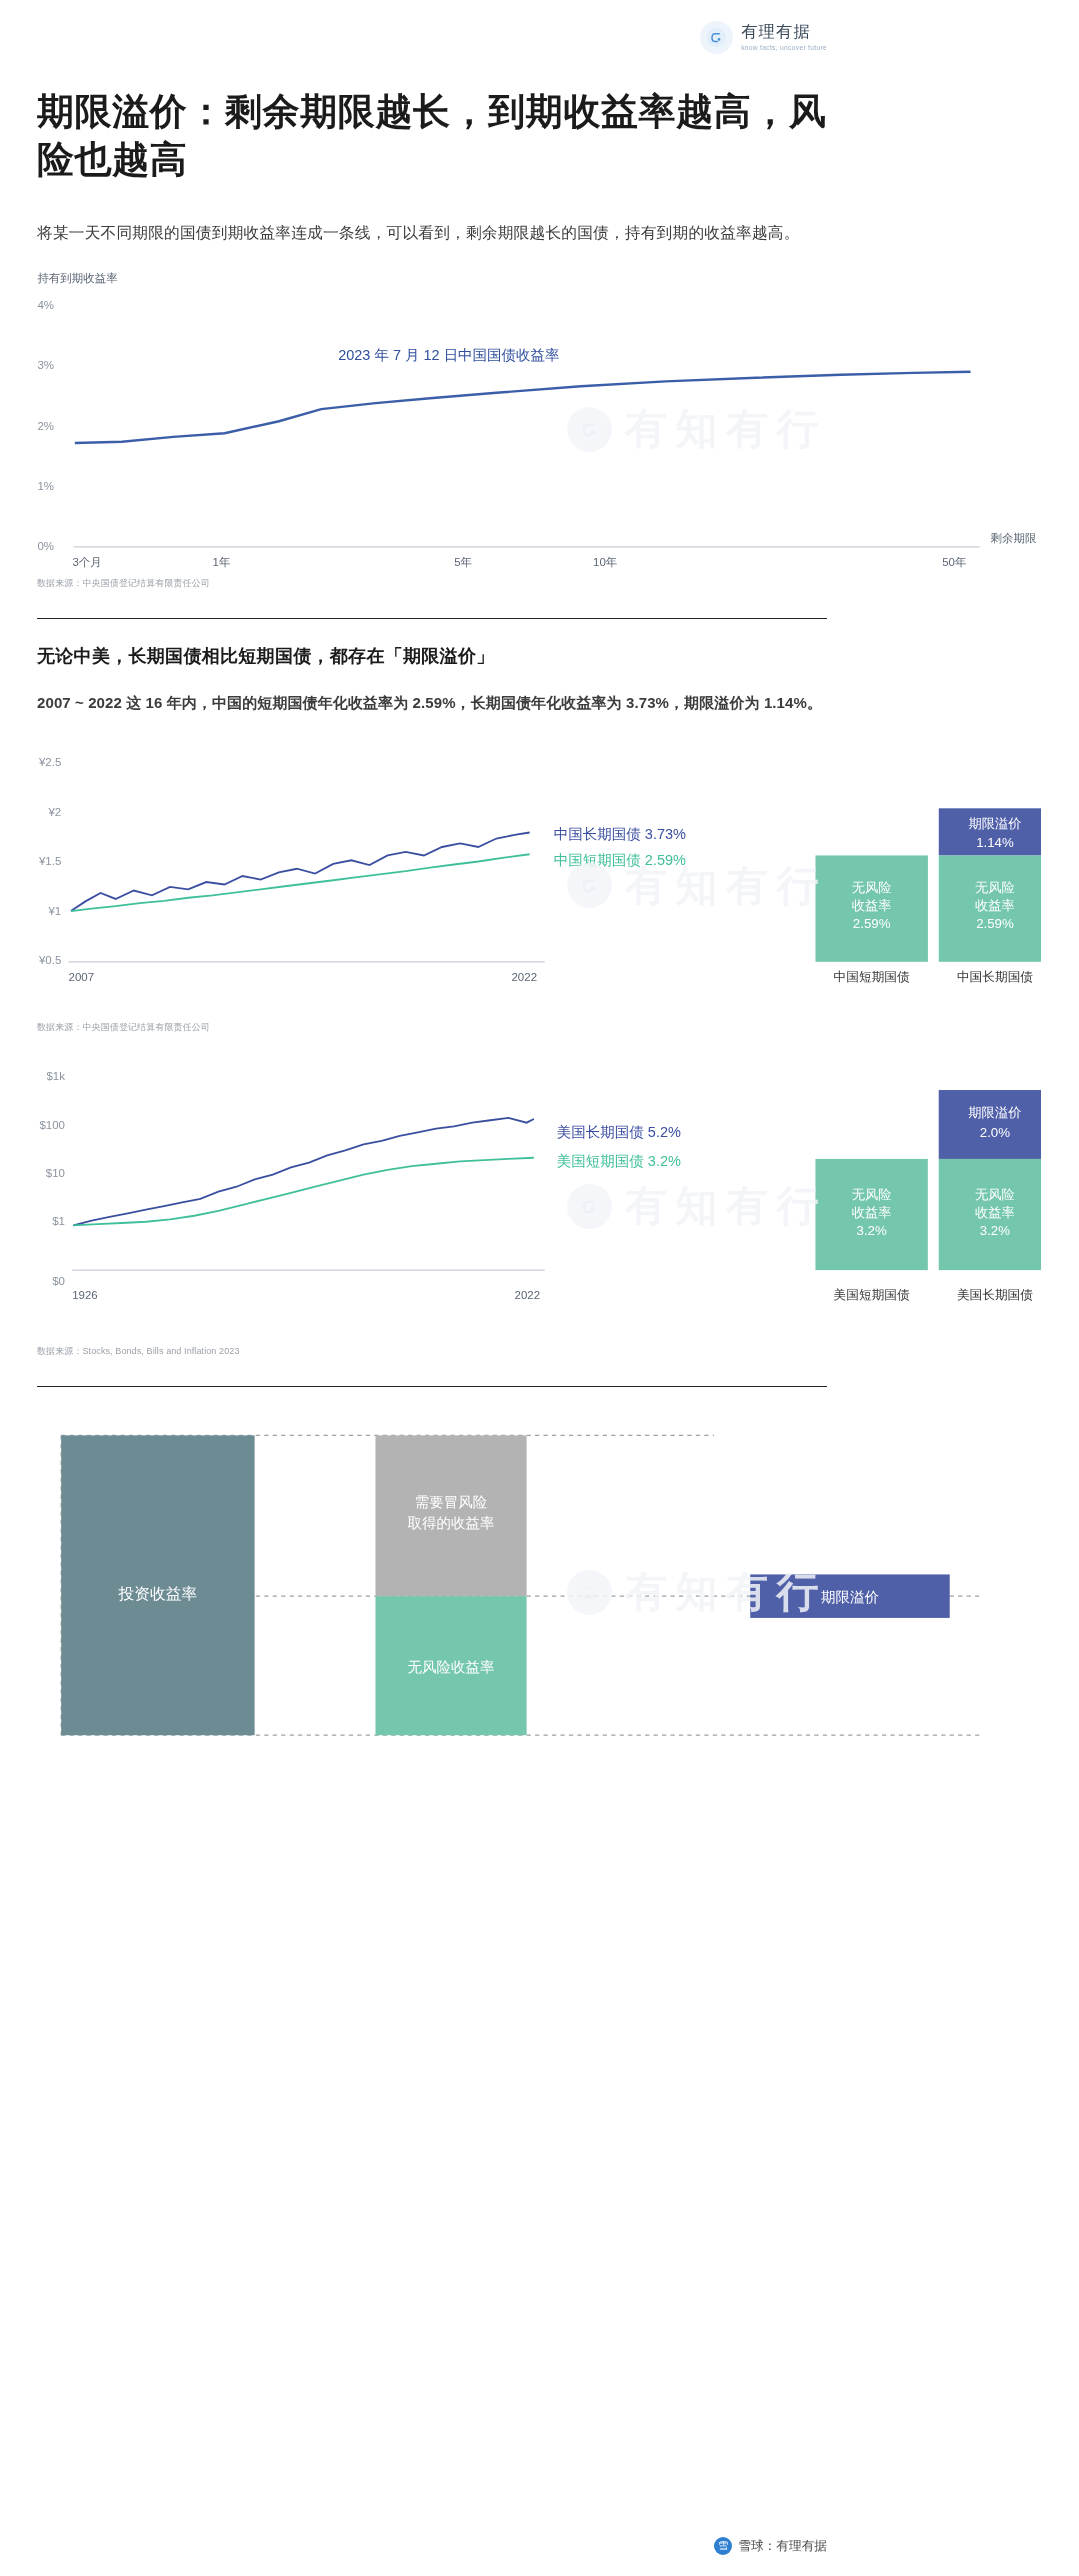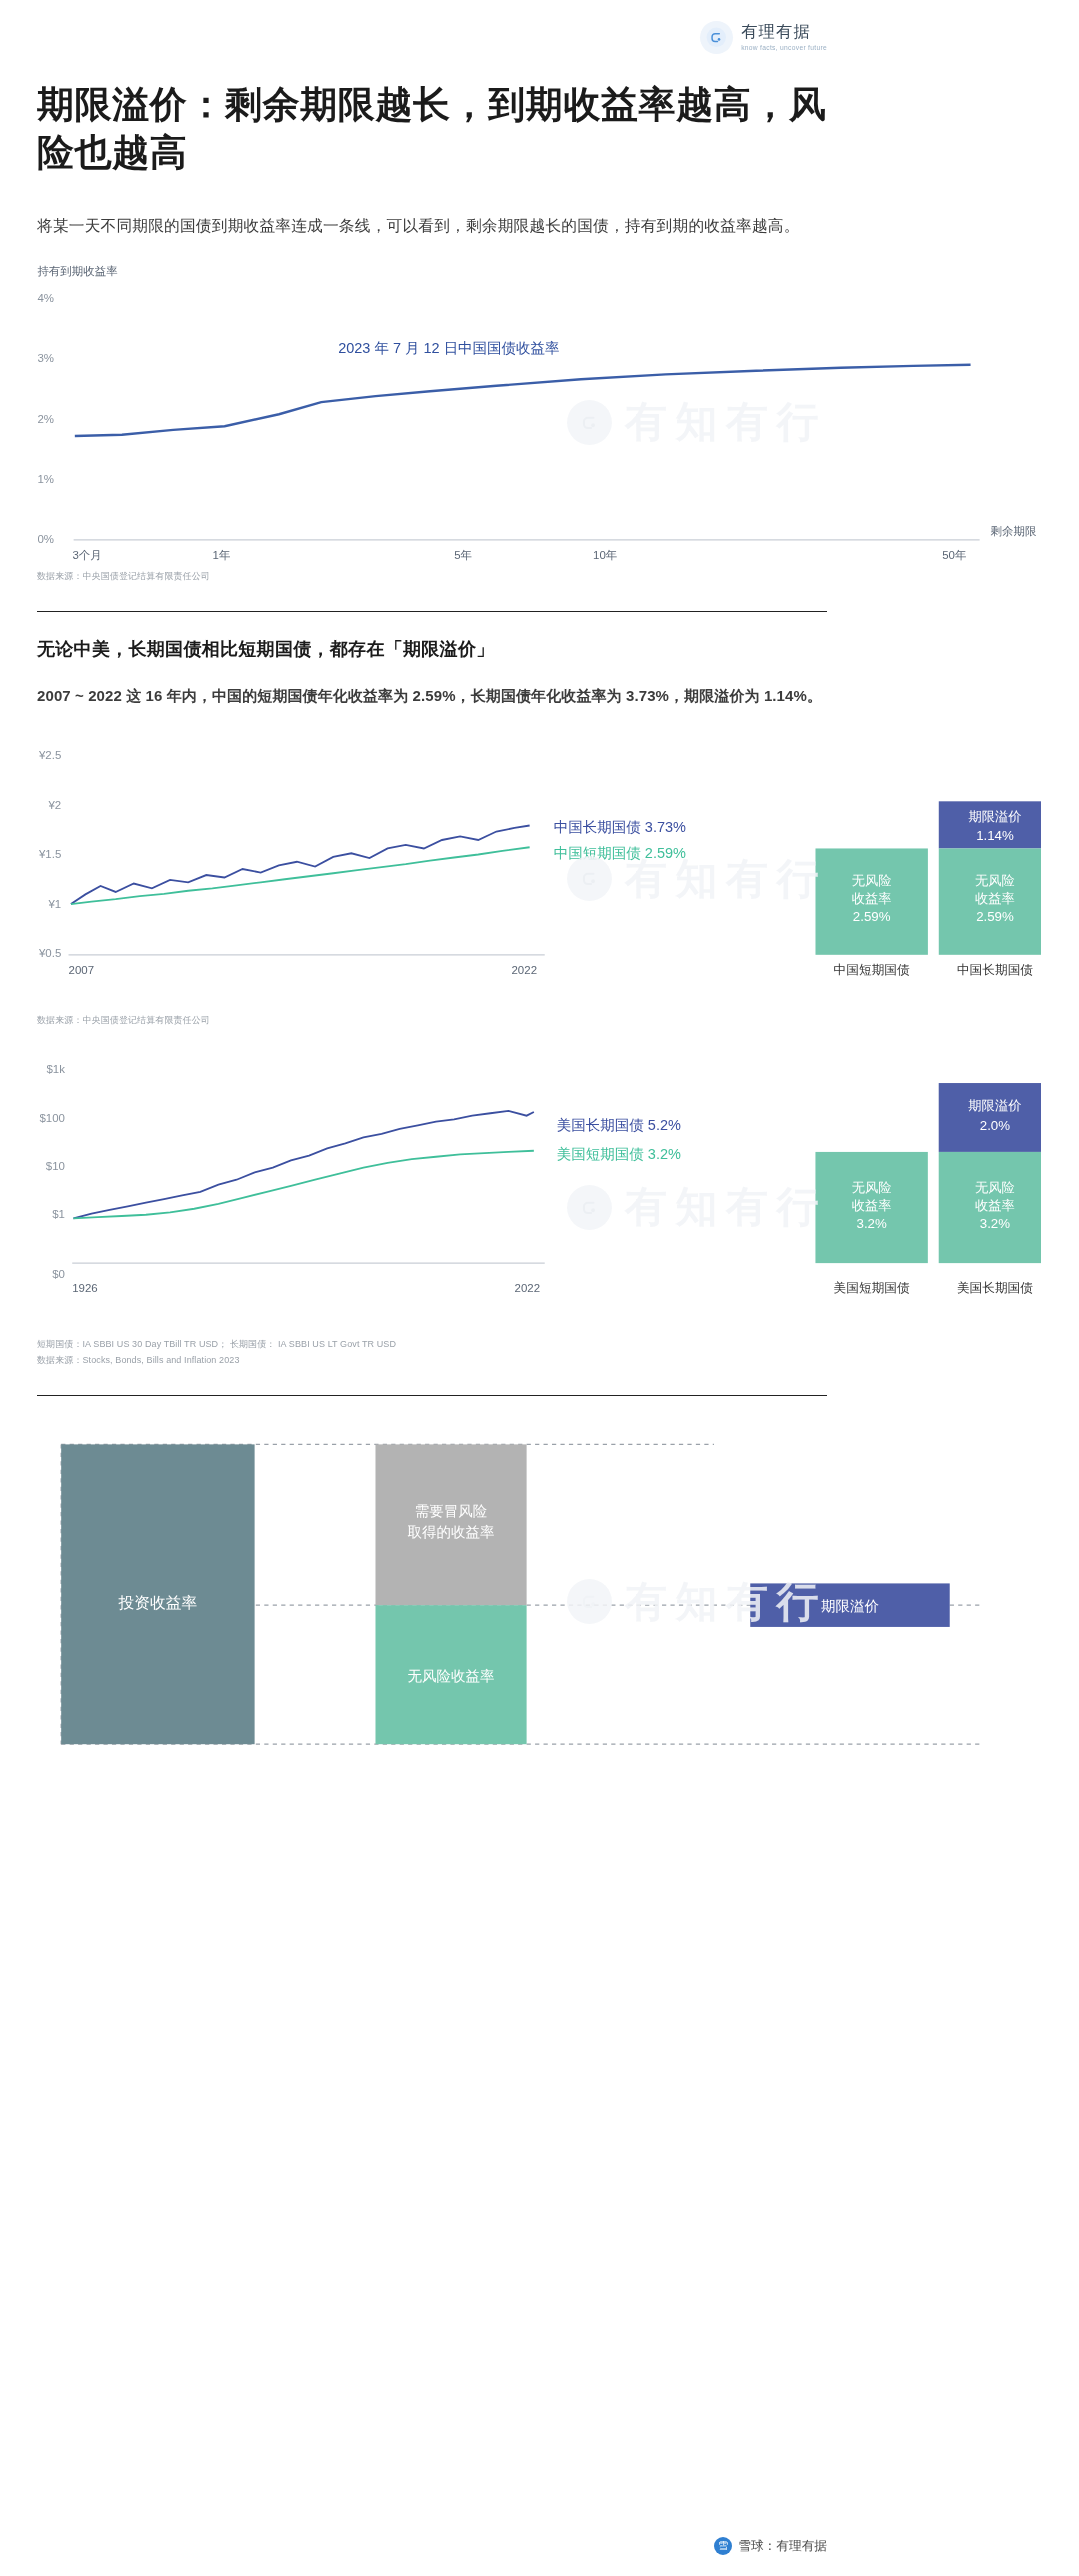--- a/index.html
+++ b/index.html
@@ -33,21 +33,21 @@
   .brand-logo svg { display:block; }
   .brand-text { line-height: 1.1; }
   .brand-name { font-size: 16.3px; color:#3a4a5a; letter-spacing: 1.2px; }
   .brand-sub { font-size: 6.7px; color:#9bb0c4; letter-spacing:0.3px; margin-top:2.4px;}
 
   
   h1.title {
     font-size: 37px;
     line-height: 1.32;
     font-weight: 700;
-    margin: 21px 0 0 0;
+    margin: 28px 0 0 0;
     letter-spacing: 0.6px;
     color:#1b1b1b;
   }
 
   .lede {
     font-size: 15.7px;
     line-height: 1.9;
     color: #3c3c3c;
     margin: 33px 0 0 0;
     letter-spacing: 0.2px;
@@ -285,21 +285,20 @@
       <text x="1585" y="136" font-size="22" fill="#ffffff" text-anchor="middle" font-family="Liberation Sans, sans-serif">2.0%</text>
       <rect x="1492" y="172" width="186" height="184" fill="#74c6ad"></rect>
       <text x="1585" y="238" font-size="22" fill="#ffffff" text-anchor="middle" font-family="Liberation Sans, sans-serif">无风险</text>
       <text x="1585" y="268" font-size="22" fill="#ffffff" text-anchor="middle" font-family="Liberation Sans, sans-serif">收益率</text>
       <text x="1585" y="298" font-size="22" fill="#ffffff" text-anchor="middle" font-family="Liberation Sans, sans-serif">3.2%</text>
 
       <text x="1381" y="404" font-size="21" fill="#333" text-anchor="middle" font-family="Liberation Sans, sans-serif">美国短期国债</text>
       <text x="1585" y="404" font-size="21" fill="#333" text-anchor="middle" font-family="Liberation Sans, sans-serif">美国长期国债</text>
     </svg>
 
-    <div class="src">短期国债：IA SBBI US 30 Day TBill TR USD；  长期国债： IA SBBI US LT Govt TR USD</div>
     <div class="src">数据来源：Stocks, Bonds, Bills and Inflation 2023</div>
   </div>
 
   <hr class="rule">
 
 
   <div class="final-wrap">
     <div class="watermark">
       <div class="wm-row">
         <div class="wm-icon">

